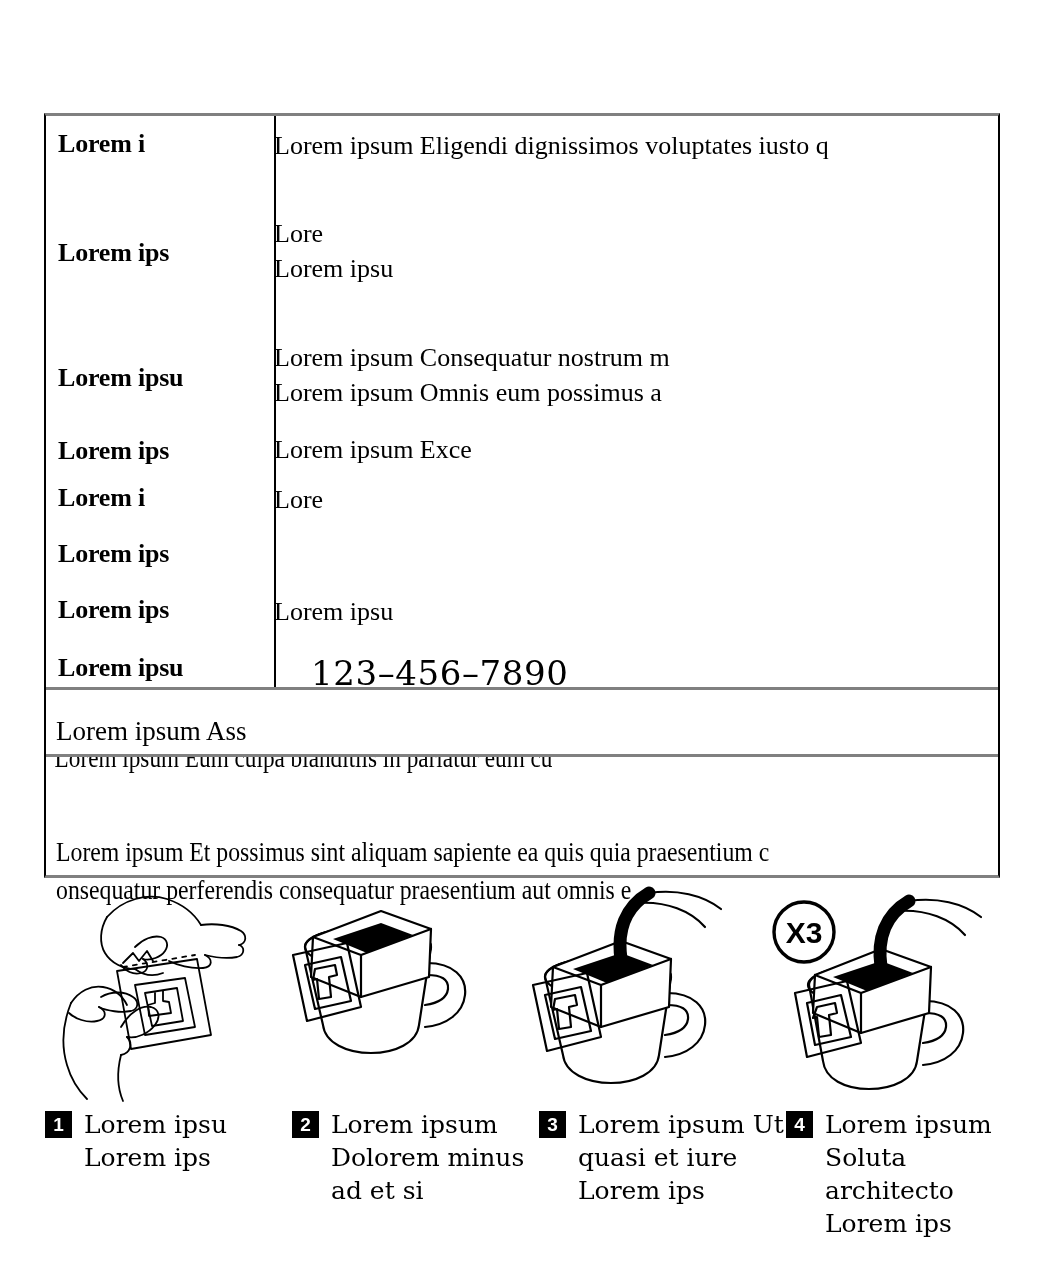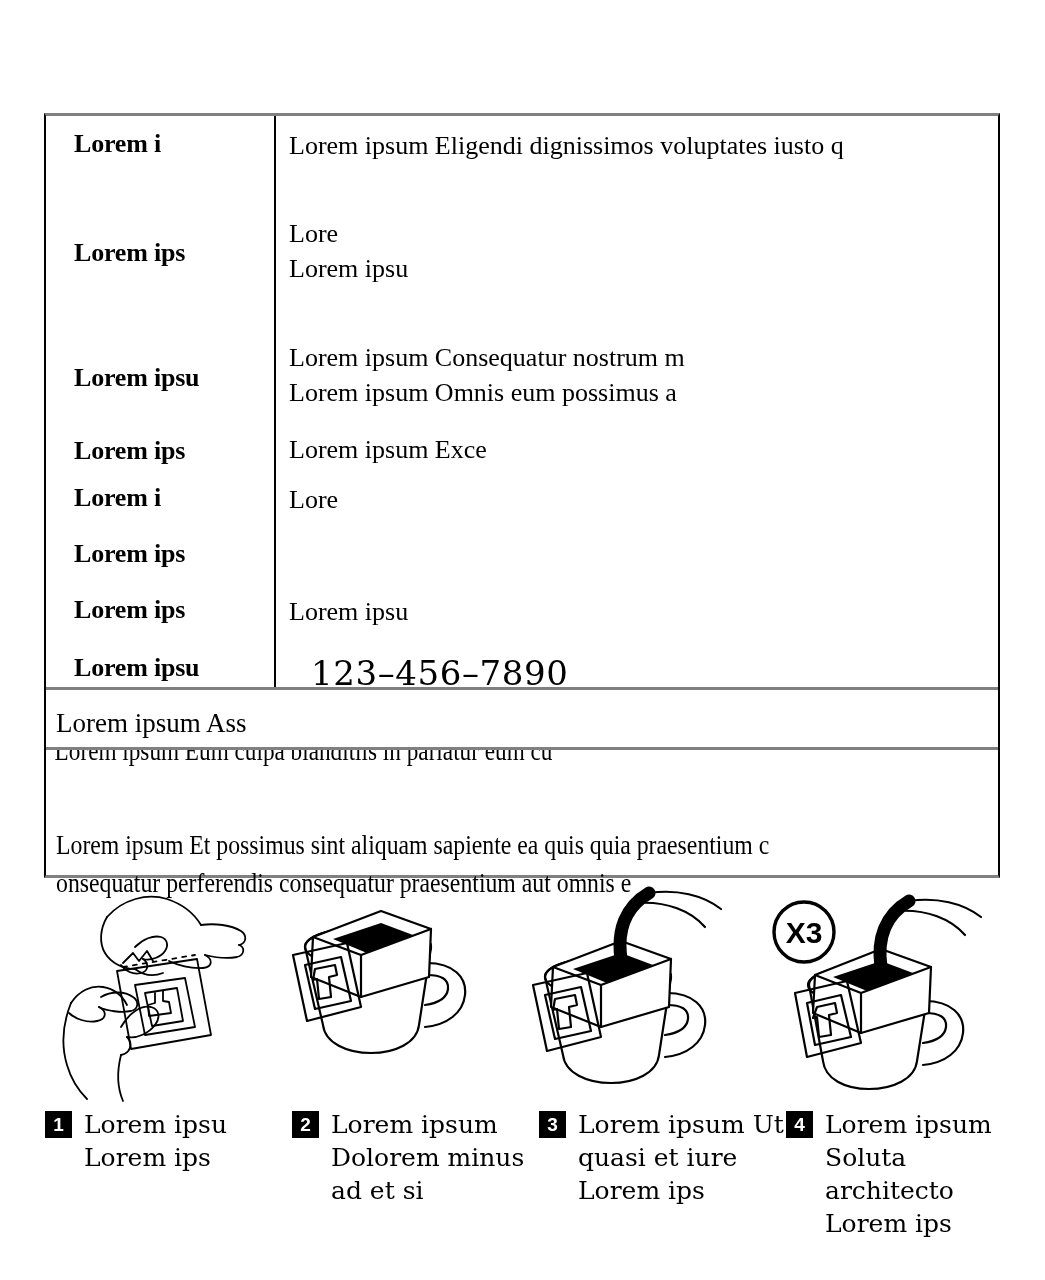--- a/index.html
+++ b/index.html
@@ -47,30 +47,29 @@
   }
   .spec-row {
     position: relative;
     display: flex;
     align-items: flex-start;
   }
   .spec-key {
     width: 228px;
     flex: 0 0 228px;
     box-sizing: border-box;
-    padding-left: 28px;
+    padding-left: 12px;
     font-weight: bold;
     font-size: 26px;
     line-height: 1.18;
     letter-spacing: -0.2px;
   }
   .spec-val {
     flex: 1 1 auto;
     box-sizing: border-box;
-    padding-left: 15px;
     font-size: 26px;
     line-height: 1.33;
     font-weight: normal;
   }
 
   .spec-val.phone {
     padding-left: 37px;
     font-size: 34px;
     font-family: "DejaVu Serif", "Liberation Serif", serif;
     letter-spacing: 0.6px;
@@ -210,21 +209,21 @@
     </div>
 
     <div class="spec-row" style="height:56px;">
       <div class="spec-key" style="padding-top:2px;">Lorem ipsu</div>
       <div class="spec-val phone">123–456–7890</div>
     </div>
   </div>
 
   <div class="rule"></div>
 
-  <div class="wide-row" style="height:57px;padding-top:16px;border-radius:8px;">
+  <div class="wide-row" style="height:64px;padding-top:24px;border-radius:8px;">
     <span>Lorem ipsum Ass</span>
   </div>
 
   <div class="rule"></div>
 
   <div class="wide-row clipped" style="padding-top:0;">
     <div class="clip-window">
       <span>Lorem ipsum Eum culpa blanditiis in pariatur eum cu</span>
     </div>
   </div>

